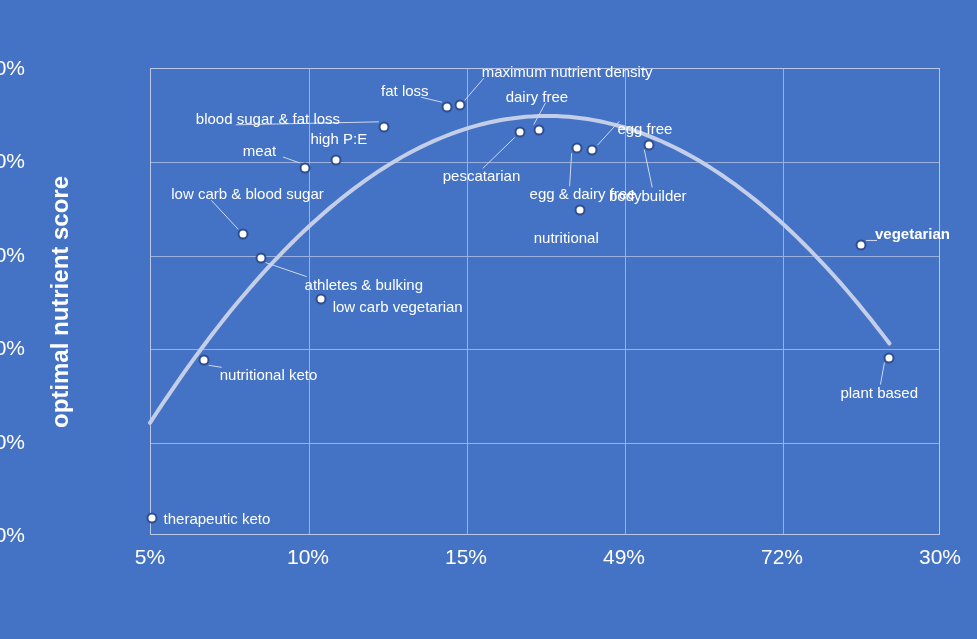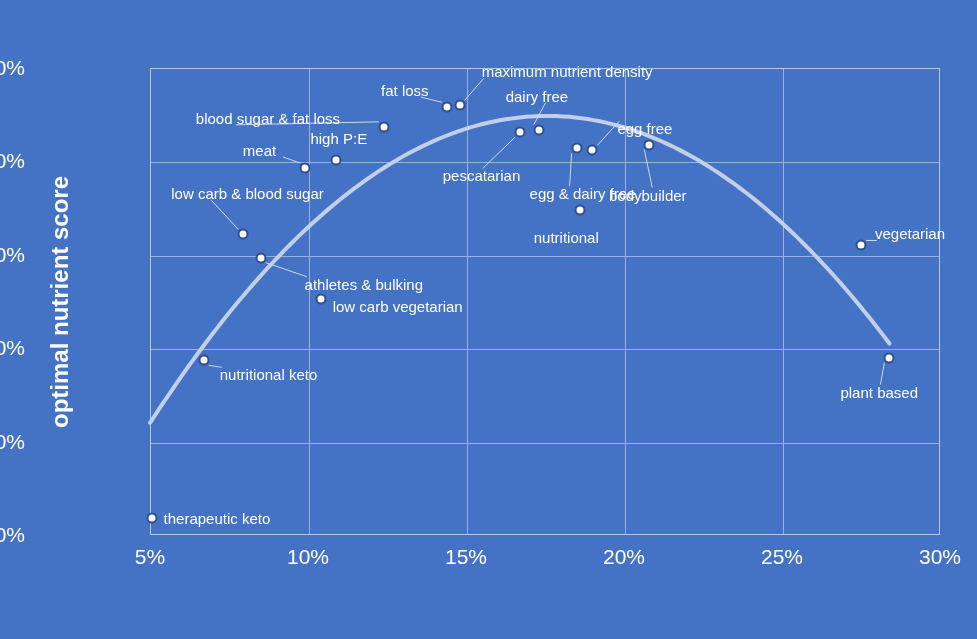--- a/index.html
+++ b/index.html
@@ -113,22 +113,22 @@
       <div class="ytick" style="top: 441.6px;">50%</div>
       <div class="ytick" style="top: 348.2px;">60%</div>
       <div class="ytick" style="top: 254.8px;">70%</div>
       <div class="ytick" style="top: 161.4px;">80%</div>
       <div class="ytick" style="top: 68px;">90%</div>
     </div>
   <div id="ticks-x">
       <div class="xtick" style="left: 150px;">5%</div>
       <div class="xtick" style="left: 308px;">10%</div>
       <div class="xtick" style="left: 466px;">15%</div>
-      <div class="xtick" style="left: 624px;">20%</div>
-      <div class="xtick" style="left: 782px;">25%</div>
+      <div class="xtick" style="left: 624px;">49%</div>
+      <div class="xtick" style="left: 782px;">72%</div>
       <div class="xtick" style="left: 940px;">30%</div>
     </div>
   <div id="points-layer">
       <div class="pt" style="left: 151.58px; top: 518.188px;"></div>
       <div class="lbl" style="left: 163.58px; top: 518.188px;">therapeutic keto</div>
       <div class="pt" style="left: 203.72px; top: 360.342px;"></div>
       <div class="lbl" style="left: 219.72px; top: 374.342px;">nutritional keto</div>
       <div class="pt" style="left: 243.22px; top: 234.252px;"></div>
       <div class="lbl" style="left: 171.22px; top: 193.252px;">low carb &amp; blood sugar</div>
       <div class="pt" style="left: 260.6px; top: 257.602px;"></div>
@@ -151,18 +151,18 @@
       <div class="lbl" style="left: 505.68px; top: 95.644px;">dairy free</div>
       <div class="pt" style="left: 576.6px; top: 148.324px;"></div>
       <div class="lbl" style="left: 529.6px; top: 193.324px;">egg &amp; dairy free</div>
       <div class="pt" style="left: 592.4px; top: 150.192px;"></div>
       <div class="lbl" style="left: 617.4px; top: 128px;">egg free</div>
       <div class="pt" style="left: 579.76px; top: 209.968px;"></div>
       <div class="lbl" style="left: 533.76px; top: 236.968px;">nutritional</div>
       <div class="pt" style="left: 649.28px; top: 144.588px;"></div>
       <div class="lbl" style="left: 609px; top: 194.588px;">bodybuilder</div>
       <div class="pt" style="left: 861px; top: 245.46px;"></div>
-      <div class="lbl" style="left: 875px; top: 233.46px;">vegetarian</div>
+      <div class="lbl" style="left: 875px; top: 233.46px; font-weight: bold;">vegetarian</div>
       <div class="pt" style="left: 889.44px; top: 357.54px;"></div>
       <div class="lbl" style="left: 840.44px; top: 391.54px;">plant based</div>
     </div>
 
 </div>
 
 </body></html>

